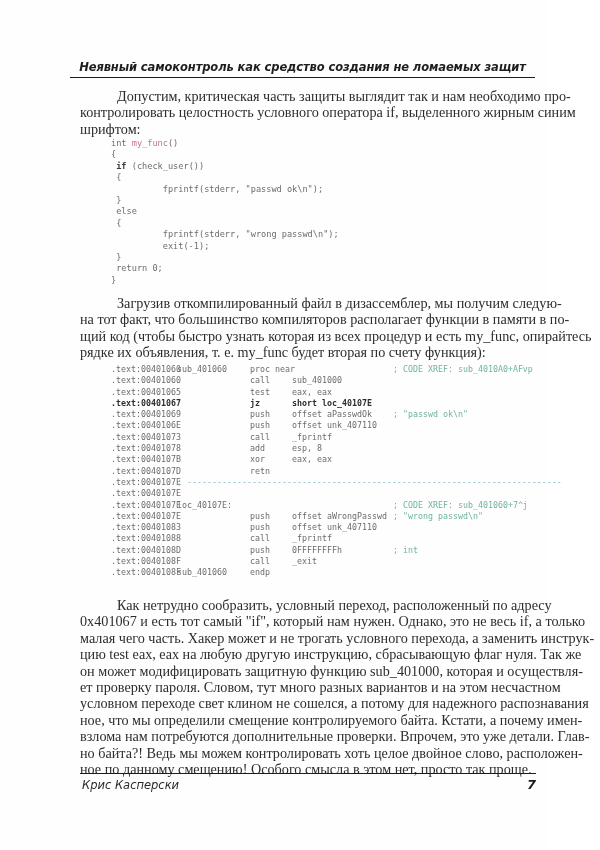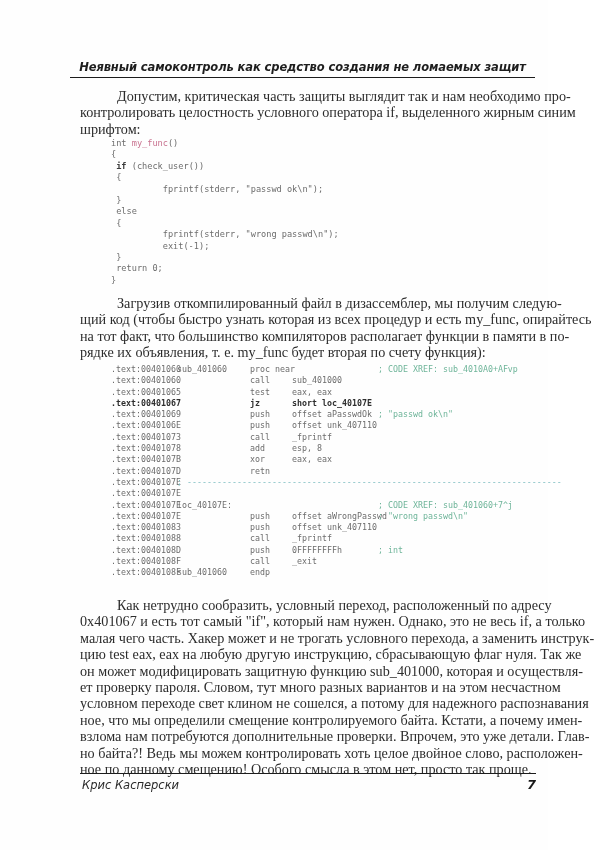--- a/index.html
+++ b/index.html
@@ -85,21 +85,21 @@
     .asm-row {
       position: relative;
       height: 11.3px;
       white-space: pre;
     }
     .asm-row.hl { color: #2e2e2e; font-weight: bold; }
     .asm-row .c-addr { position: absolute; left: 0; }
     .asm-row .c-label { position: absolute; left: 66px; }
     .asm-row .c-mn { position: absolute; left: 139px; }
     .asm-row .c-op { position: absolute; left: 181px; }
-    .asm-row .c-cm { position: absolute; left: 267px; color: #6fb59a; }
+    .asm-row .c-cm { position: absolute; left: 282px; color: #6fb59a; }
     .asm-row .c-sep { position: absolute; left: 66px; color: #7bbcc0; }
     .footer-rule {
       position: absolute;
       left: 80px;
       width: 456px;
       top: 773px;
       border-top: 1.5px solid #1c1c1c;
     }
     .footer-author {
       position: absolute;
@@ -146,22 +146,22 @@
  <span>else</span>
  <span>{</span>
           <span>fprintf(stderr, "wrong passwd\n");</span>
           <span>exit(-1);</span>
  <span>}</span>
  <span>return 0;</span>
 <span>}</span></div>
 
   <p class="body-text indent" style="top:295px;">
     <span class="line">Загрузив откомпилированный файл в дизассемблер, мы получим следую-</span>
+    <span class="line" style="text-indent:0">на тот факт, что большинство компиляторов располагает функции в памяти в по-</span>
     <span class="line" style="text-indent:0">щий код (чтобы быстро узнать которая из всех процедур и есть my_func, опирайтесь</span>
-    <span class="line" style="text-indent:0">на тот факт, что большинство компиляторов располагает функции в памяти в по-</span>
     <span class="line last" style="text-indent:0">рядке их объявления, т. е. my_func будет вторая по счету функция):</span>
   </p>
 
   <div class="asm" id="asm">
       <div class="asm-row"><span class="c-addr">.text:00401060</span><span class="c-label">sub_401060</span><span class="c-mn">proc near</span><span class="c-cm">; CODE XREF: sub_4010A0+AFvp</span></div>
       <div class="asm-row"><span class="c-addr">.text:00401060</span><span class="c-mn">call</span><span class="c-op">sub_401000</span></div>
       <div class="asm-row"><span class="c-addr">.text:00401065</span><span class="c-mn">test</span><span class="c-op">eax, eax</span></div>
       <div class="asm-row hl"><span class="c-addr">.text:00401067</span><span class="c-mn">jz</span><span class="c-op">short loc_40107E</span></div>
       <div class="asm-row"><span class="c-addr">.text:00401069</span><span class="c-mn">push</span><span class="c-op">offset aPasswdOk</span><span class="c-cm">; "passwd ok\n"</span></div>
       <div class="asm-row"><span class="c-addr">.text:0040106E</span><span class="c-mn">push</span><span class="c-op">offset unk_407110</span></div>

